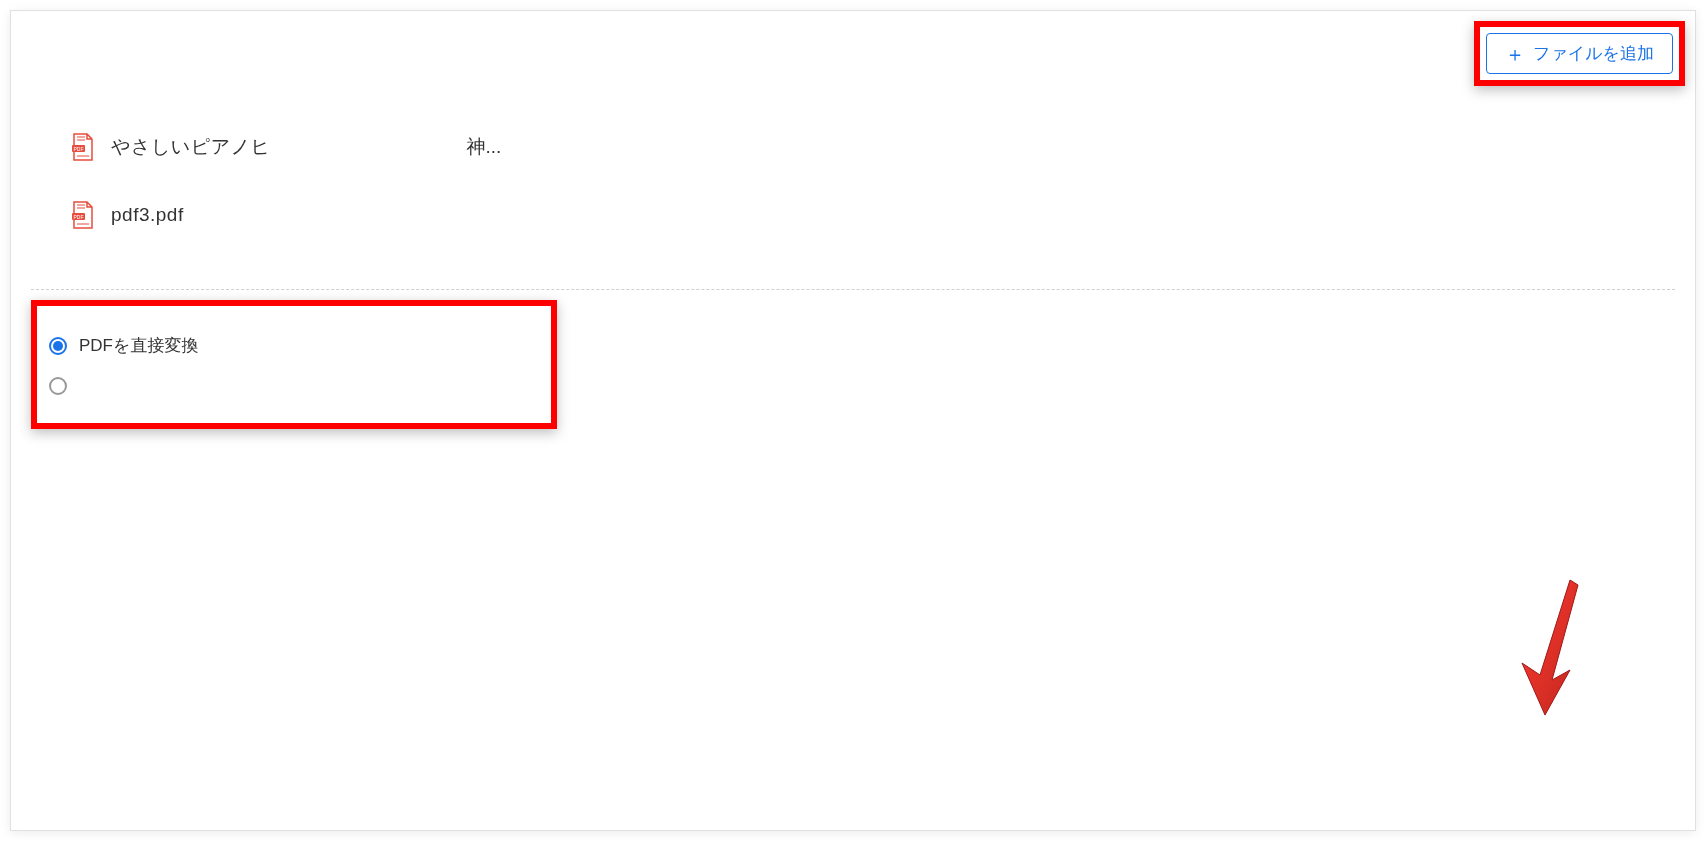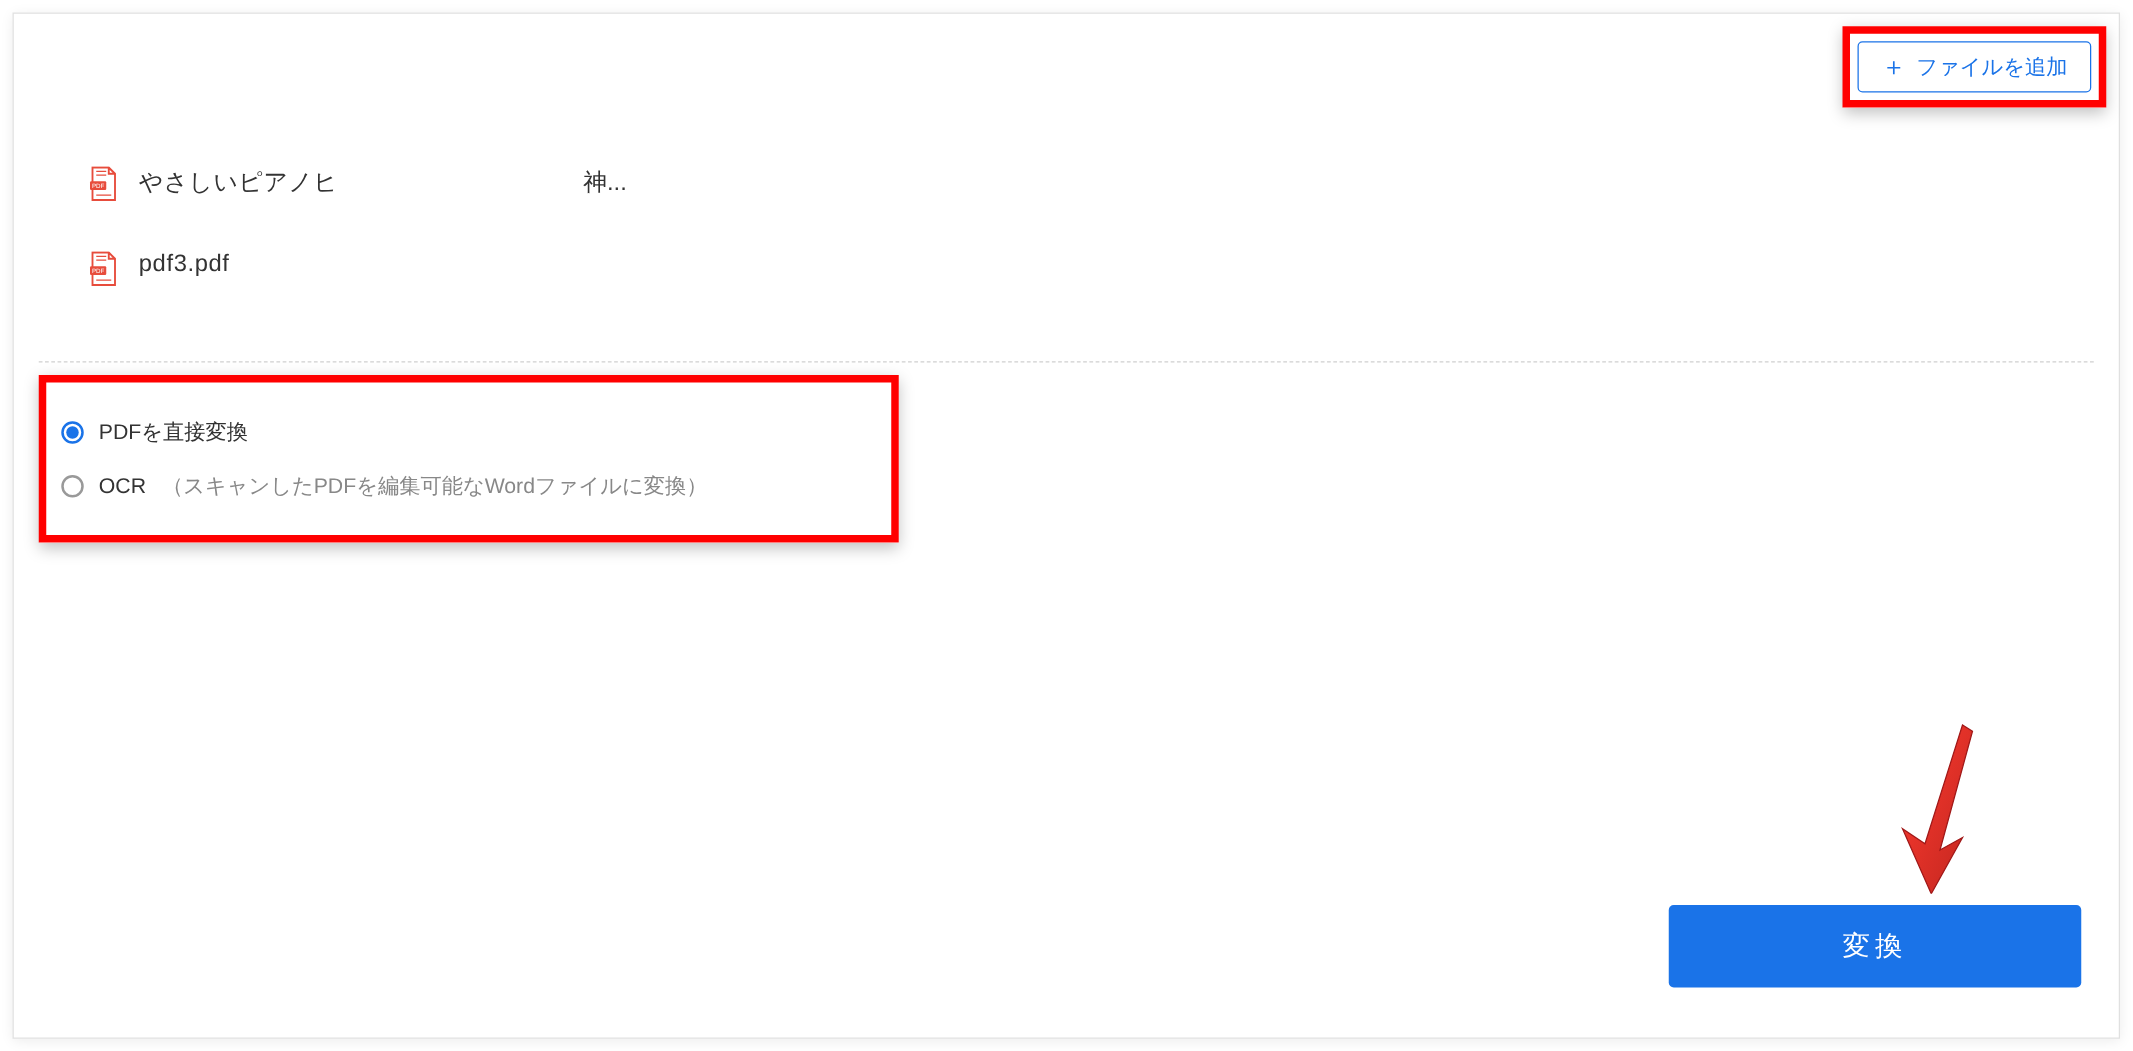--- a/index.html
+++ b/index.html
@@ -50,21 +50,21 @@
       font-size: 20px;
       font-weight: 300;
       line-height: 1;
     }
     .file-list {
       padding: 20px 60px 40px 60px;
       flex: 0 0 auto;
     }
     .file-item {
       display: flex;
-      align-items: flex-start;
+      align-items: center;
       gap: 16px;
       padding: 20px 0;
     }
     .pdf-icon {
       width: 24px;
       height: 28px;
       flex-shrink: 0;
     }
     .pdf-icon svg {
       width: 100%;
@@ -89,21 +89,21 @@
       justify-content: space-between;
       align-items: flex-start;
       padding: 10px 20px 20px 20px;
       position: relative;
       flex: 1;
     }
     .options-highlight {
       border: 6px solid #ff0000;
       padding: 18px 20px 18px 12px;
       box-shadow: 0 4px 12px rgba(0,0,0,0.25);
-      width: 688px;
+      width: 526px;
       margin-top: 0;
     }
     .radio-option {
       display: flex;
       align-items: center;
       gap: 12px;
       padding: 10px 0;
       cursor: pointer;
     }
     .radio-circle {
@@ -205,35 +205,28 @@
   <div class="divider"></div>
 
   <div class="footer">
     <div class="options-highlight">
       <div class="radio-option">
         <span class="radio-circle selected"></span>
         <span class="radio-label">PDFを直接変換</span>
       </div>
       <div class="radio-option">
         <span class="radio-circle"></span>
-        <span class="radio-label">
-          <span>OCR</span>
-          <span class="radio-detail">（スキャンしたPDFを編集可能なWordファイルに変換）</span>
-        </span>
       </div>
     </div>
 
     <svg class="arrow-annotation" viewBox="0 0 80 140">
       <defs>
         <linearGradient id="arrowGrad" x1="0%" y1="0%" x2="100%" y2="100%">
           <stop offset="0%" stop-color="#ff3b30"></stop>
           <stop offset="100%" stop-color="#c0261f"></stop>
         </linearGradient>
       </defs>
       <path d="M 60 5 L 30 100 L 12 88 L 35 140 L 60 95 L 42 105 L 68 10 Z" fill="url(#arrowGrad)" stroke="#a01818" stroke-width="1"></path>
     </svg>
 
-    <button class="convert-button">
-      <span>変換</span>
-    </button>
   </div>
 
 </div>
 
 </body></html>

